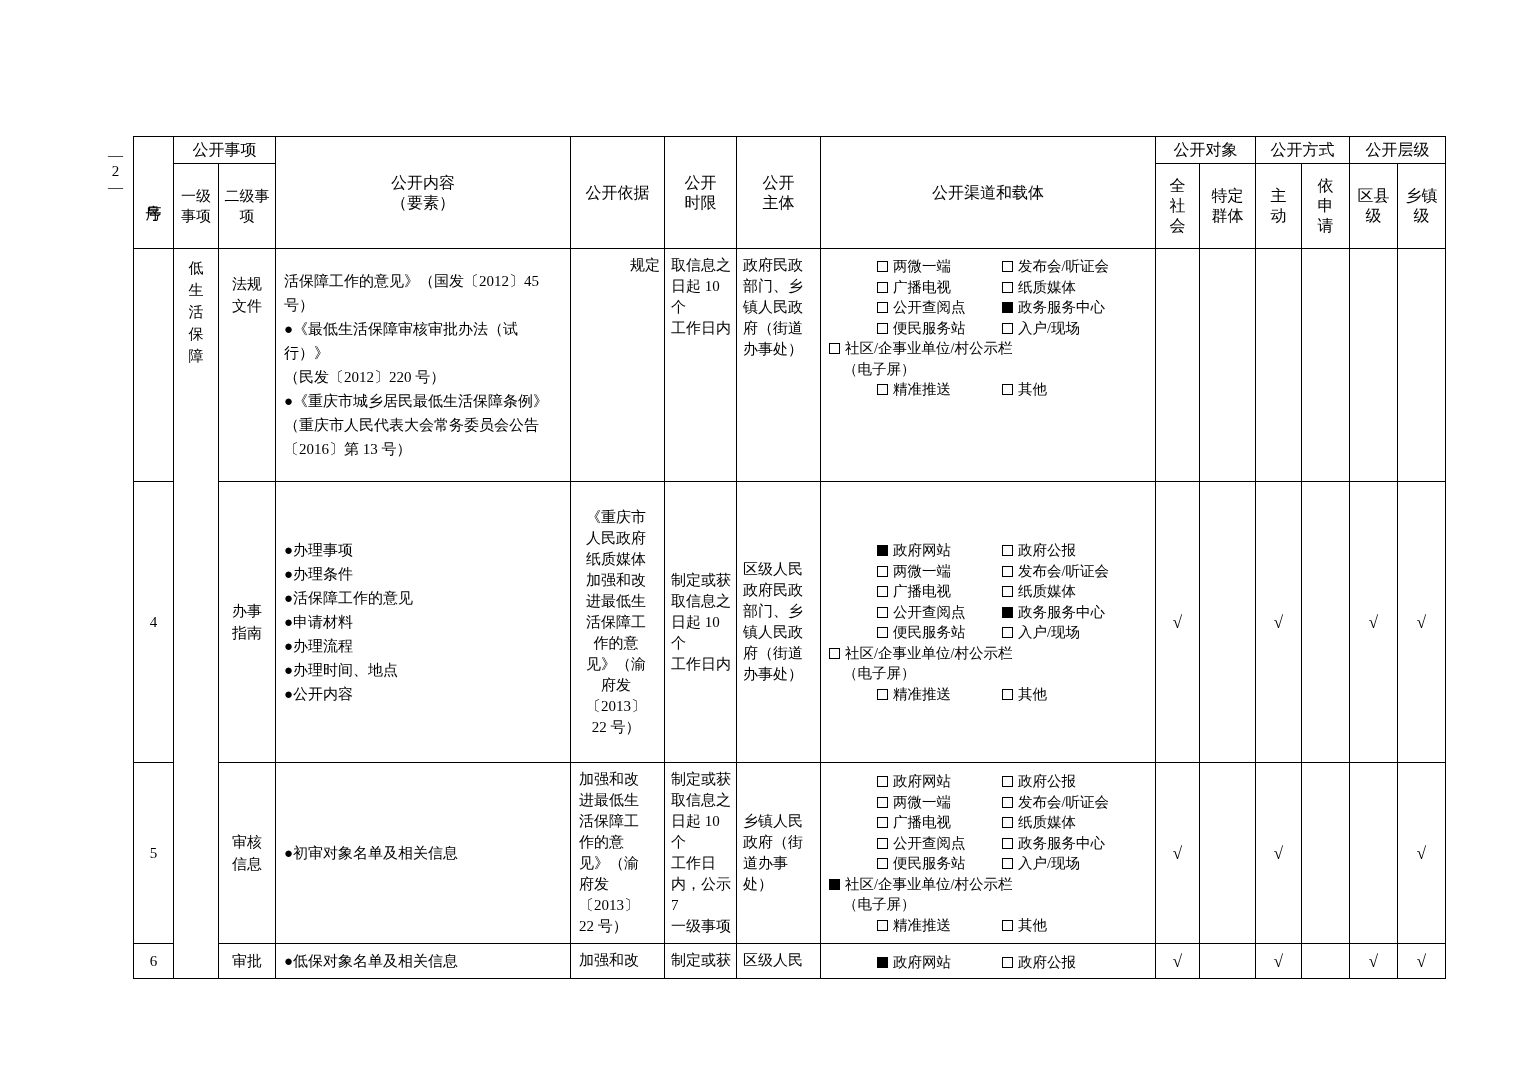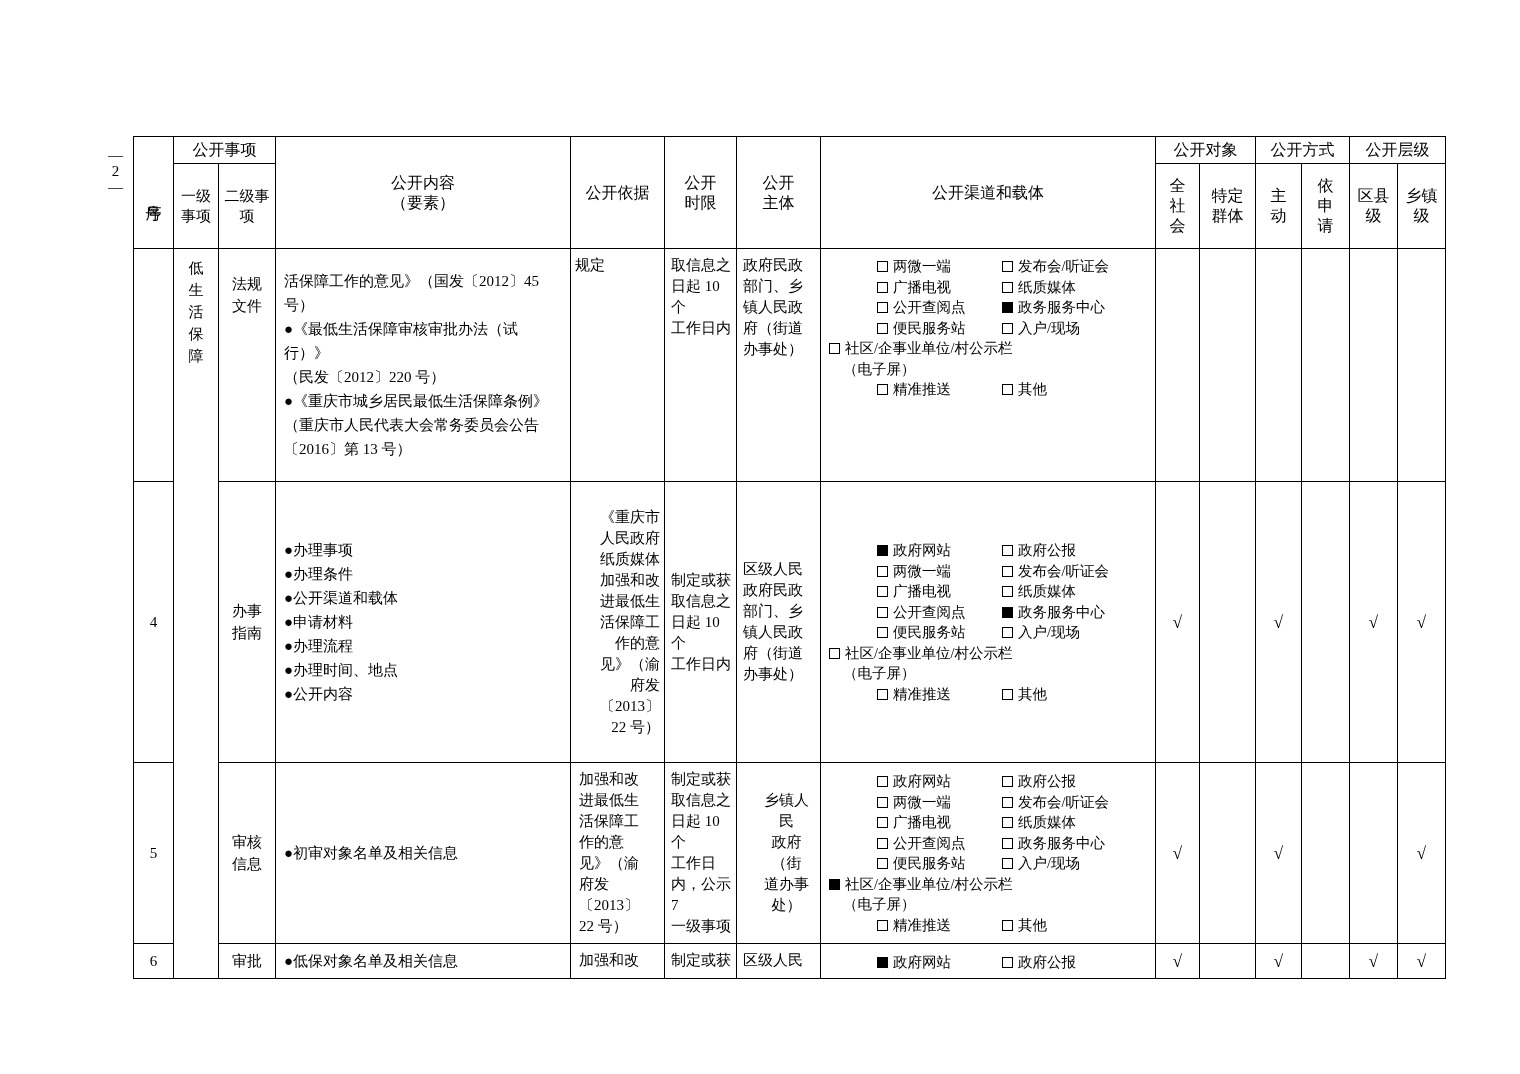--- a/index.html
+++ b/index.html
@@ -8,21 +8,21 @@
   .pagenum{position:absolute;left:96px;top:150px;width:40px;text-align:center;font-size:15px;letter-spacing:1px;}
   .pagenum .dash{display:block;line-height:10px;}
   .pagenum .num{display:block;line-height:22px;}
   table{border-collapse:collapse;position:absolute;left:133px;top:136px;table-layout:fixed;}
   td,th{border:1px solid #000;padding:0;vertical-align:middle;font-weight:normal;font-size:15px;}
   .ctr{text-align:center;}
   .vtop{vertical-align:top;}
   .hd{text-align:center;font-size:16px;line-height:20px;}
   .vtext{writing-mode:vertical-rl;text-orientation:upright;letter-spacing:2px;margin:0 auto;line-height:22px;}
   .content{font-size:15px;line-height:24px;padding:20px 8px;}
-  .narrowtxt{font-size:15px;line-height:21px;padding:6px 4px;text-align:left;}
+  .narrowtxt{font-size:15px;line-height:21px;padding:6px 4px;text-align:right;}
   .channels{font-size:14.5px;line-height:20.5px;padding:7px 8px;}
   .chrow{display:flex;padding-left:48px;}
   .chcol1{width:125px;}
   .chcol2{width:145px;}
   .box{display:inline-block;width:9px;height:9px;border:1px solid #000;margin-right:5px;vertical-align:-1px;background:#fff;}
   .box.filled{background:#000;}
   .chk{font-size:17px;text-align:center;line-height:1;}
 </style>
 </head>
 <body>
@@ -190,27 +190,27 @@
       <td class="ctr" style="height:280px">4</td>
       <td class="ctr">
         <div style="line-height:22px">
           <div>办事</div>
           <div>指南</div>
         </div>
       </td>
       <td class="content">
         <div>●办理事项</div>
         <div>●办理条件</div>
-        <div>●公开渠道和载体</div>
+        <div>●活保障工作的意见</div>
         <div>●申请材料</div>
         <div>●办理流程</div>
         <div>●办理时间、地点</div>
         <div>●公开内容</div>
       </td>
-      <td class="narrowtxt" style="text-align:right;padding-left:1px">
+      <td class="narrowtxt" style="text-align:center;padding-left:1px">
         <div>《重庆市</div>
         <div>人民政府</div>
         <div>纸质媒体</div>
         <div>加强和改</div>
         <div>进最低生</div>
         <div>活保障工</div>
         <div>作的意</div>
         <div>见》（渝</div>
         <div>府发</div>
         <div>〔2013〕</div>
@@ -288,21 +288,21 @@
         <div>22 号）</div>
       </td>
       <td class="narrowtxt" style="text-align:left;padding-left:6px">
         <div>制定或获</div>
         <div>取信息之</div>
         <div>日起 10 个</div>
         <div>工作日</div>
         <div>内，公示 7</div>
         <div>一级事项</div>
       </td>
-      <td class="narrowtxt" style="text-align:center;padding-left:20px">
+      <td class="narrowtxt" style="text-align:left;padding-left:6px">
         <div>乡镇人民</div>
         <div>政府（街</div>
         <div>道办事</div>
         <div>处）</div>
       </td>
       <td class="channels">
         <div class="chrow">
           <div class="chcol1"><span class="box"></span><span>政府网站</span></div>
           <div class="chcol2"><span class="box"></span><span>政府公报</span></div>
         </div>

